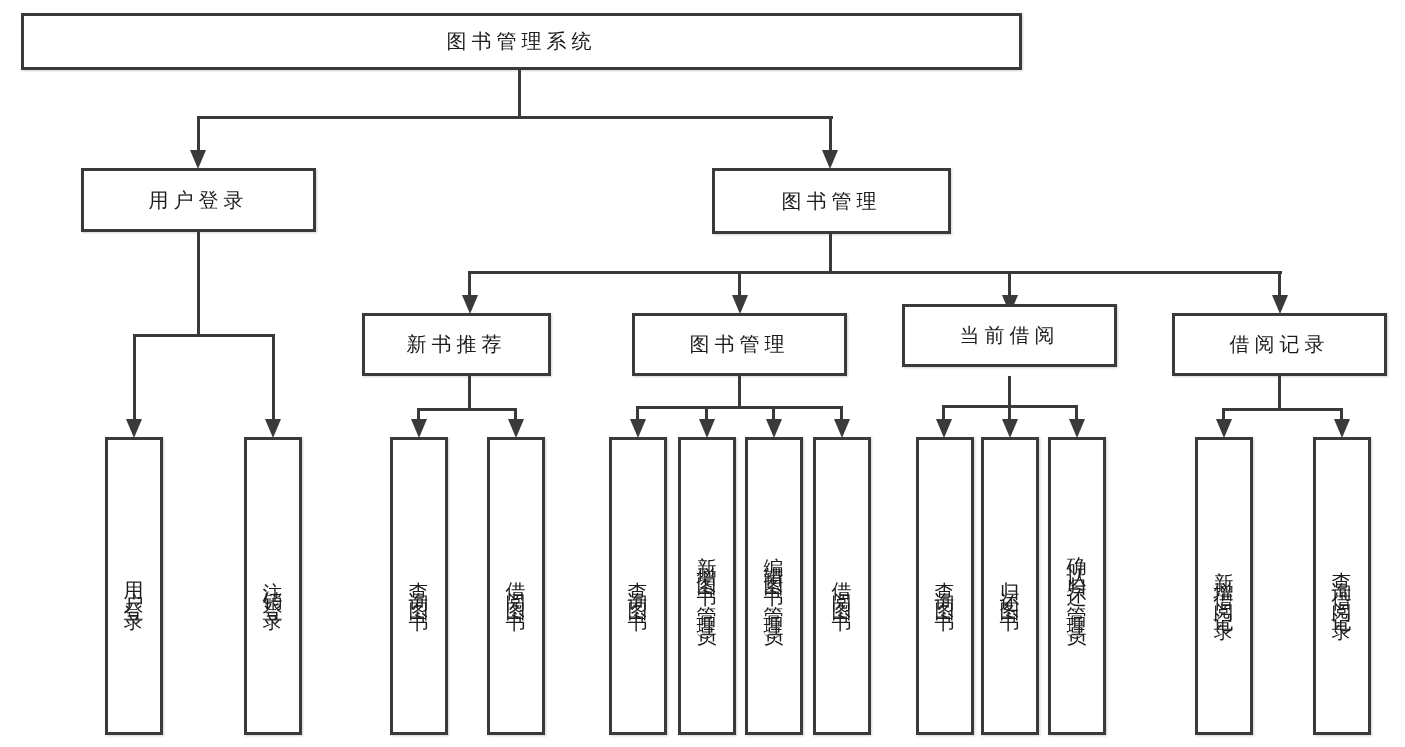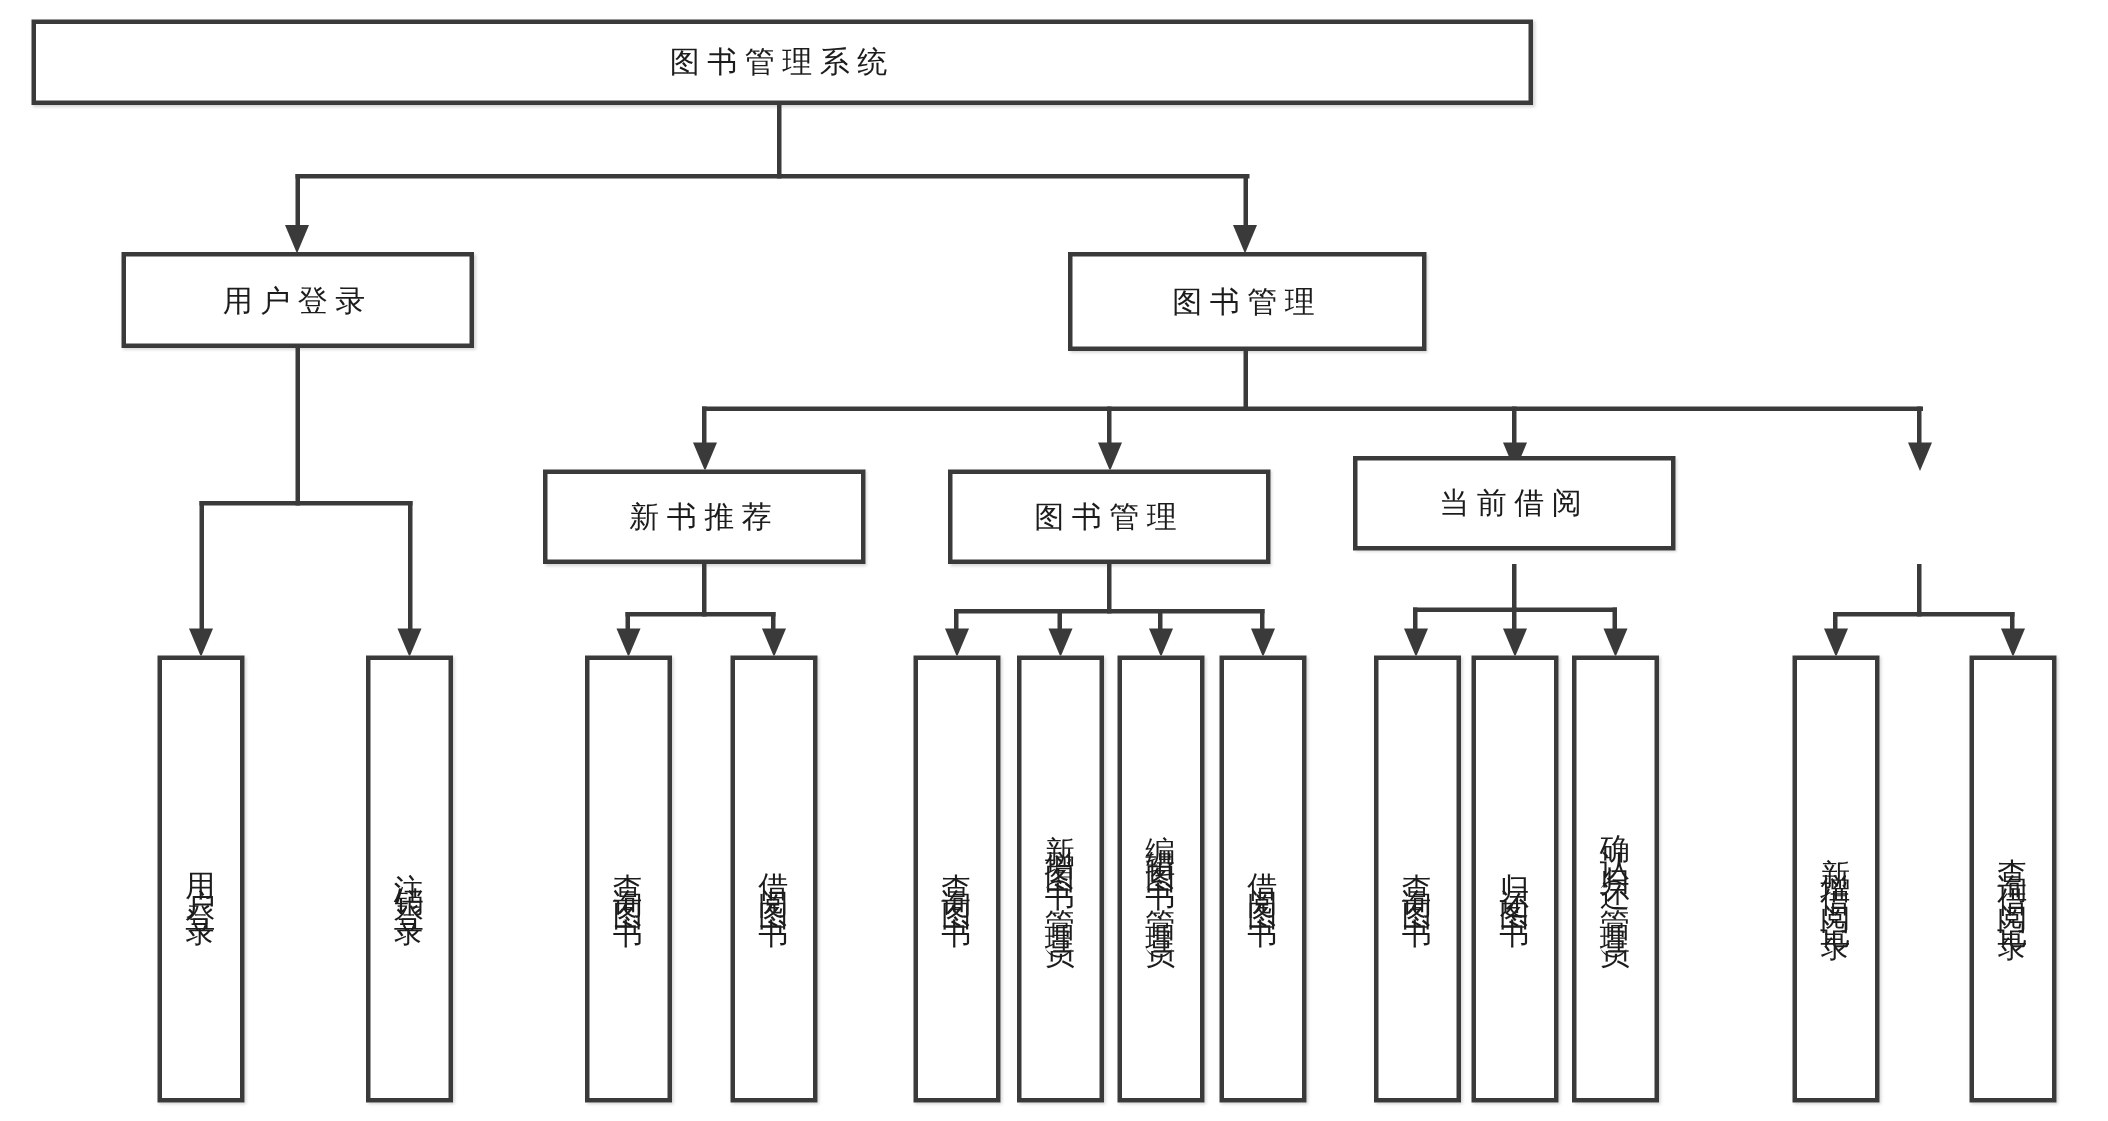--- a/index.html
+++ b/index.html
@@ -86,23 +86,24 @@
   <div class="hl" style="left:468px;top:271px;width:814px"></div>
   <div class="vl" style="left:468px;top:271px;height:26px"></div>
   <div class="vl" style="left:738px;top:271px;height:26px"></div>
   <div class="vl" style="left:1008px;top:271px;height:26px"></div>
   <div class="vl" style="left:1278px;top:271px;height:26px"></div>
   <div class="arr" style="left:462px;top:295px"></div>
   <div class="arr" style="left:732px;top:295px"></div>
   <div class="arr" style="left:1002px;top:295px"></div>
   <div class="arr" style="left:1272px;top:295px"></div>
 
-  <div class="box" style="left:362px;top:313px;width:215px;height:63px">新书推荐</div>
+  <div class="box" style="left:362px;top:313px;width:189px;height:63px">新书推荐</div>
   <div class="box" style="left:632px;top:313px;width:215px;height:63px">图书管理</div>
   <div class="box" style="left:902px;top:304px;width:215px;height:63px">当前借阅</div>
+  <div class="box" style="left:1172px;top:313px;width:215px;height:63px">借阅记录</div>
 
   <div class="vl" style="left:468px;top:376px;height:35px"></div>
   <div class="hl" style="left:417px;top:408px;width:100px"></div>
   <div class="vl" style="left:417px;top:408px;height:14px"></div>
   <div class="vl" style="left:514px;top:408px;height:14px"></div>
   <div class="arr" style="left:411px;top:419px"></div>
   <div class="arr" style="left:508px;top:419px"></div>
 
   <div class="vl" style="left:738px;top:376px;height:33px"></div>
   <div class="hl" style="left:636px;top:406px;width:207px"></div>

